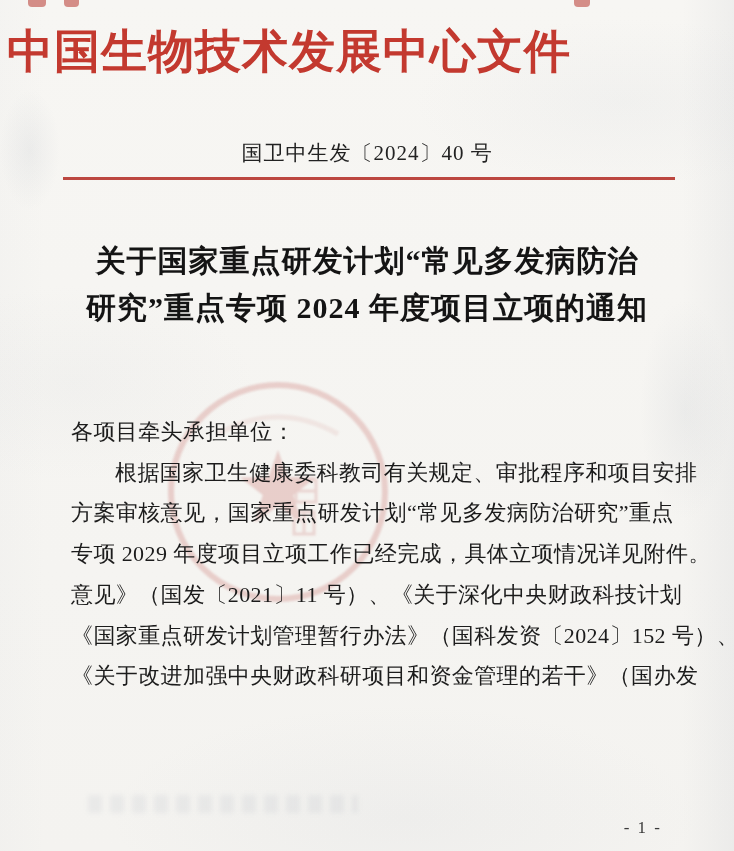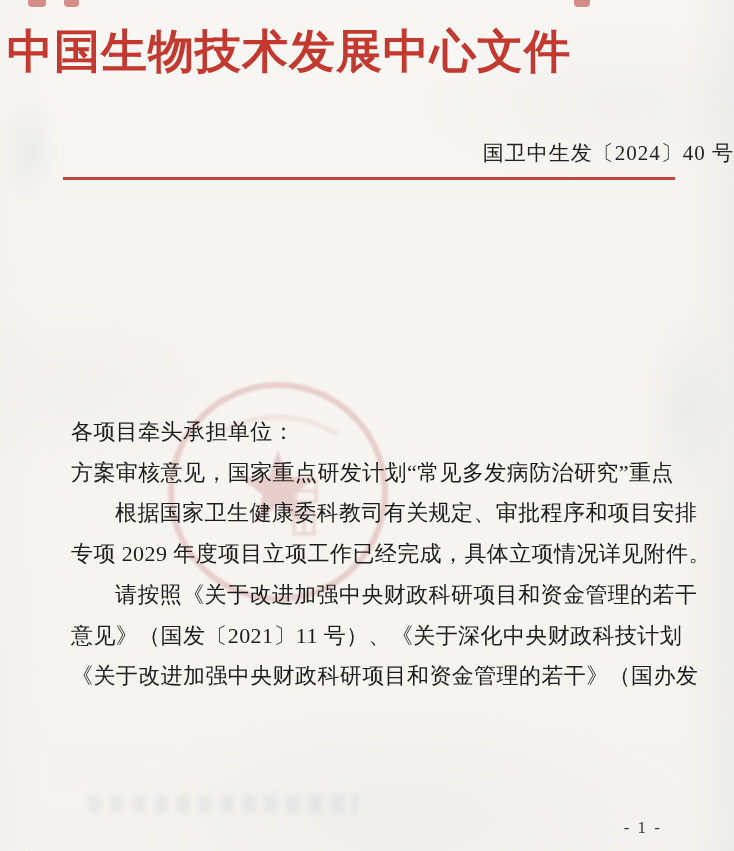--- a/index.html
+++ b/index.html
@@ -19,21 +19,21 @@
   }
   .letterhead{
     position:absolute;top:26px;left:7px;width:100%;
     text-align:left;
     font-size:46px;font-weight:900;
     letter-spacing:1px;
     line-height:52px;
   }
   .docnum{
     position:absolute;top:139px;left:0;width:100%;
-    text-align:right;
+    text-align:center;
     font-size:21px;letter-spacing:1px;
     color:#222;
   }
   .red-rule{
     position:absolute;top:177px;left:63px;width:612px;height:3px;
     border:0;margin:0;padding:0;
   }
   .doc-title{
     position:absolute;top:237px;left:0;width:100%;
     text-align:center;
@@ -86,43 +86,47 @@
   <div class="edge-mark mark-3" style="background: rgb(188, 71, 64);"></div>
   <div class="smudge" style="left:0;top:90px;width:60px;height:120px;"></div>
   <div class="smudge" style="left:640px;top:300px;width:90px;height:220px;"></div>
 
   <div class="letterhead" style="color: rgb(195, 57, 47);">中国生物技术发展中心文件</div>
 
   <div class="docnum">国卫中生发〔2024〕40 号</div>
 
   <hr class="red-rule" style="background: rgb(188, 71, 64);">
 
+  <div class="doc-title">
+    <div>关于国家重点研发计划“常见多发病防治</div>
+    <div>研究”重点专项 2024 年度项目立项的通知</div>
+  </div>
 
   <div class="seal">
     <svg width="240" height="240" viewBox="0 0 240 240">
       <circle cx="120" cy="120" r="107" fill="none" stroke="#c4615c" stroke-width="6"></circle>
       <polygon points="120,78 129.4,105.1 158,105.6 135.2,122.9 143.5,150.4 120,134 96.5,150.4 104.8,122.9 82,105.6 110.6,105.1" fill="#c4615c"></polygon>
 
       <g stroke="#c4615c" stroke-width="3" fill="none" opacity="0.8">
         <rect x="138" y="108" width="20" height="22"></rect>
         <line x1="138" y1="119" x2="158" y2="119"></line>
         <rect x="136" y="140" width="20" height="22"></rect>
         <line x1="146" y1="140" x2="146" y2="162"></line>
         <path d="M60,62 q60,-34 120,0" stroke-width="5" opacity="0.5"></path>
       </g>
     </svg>
   </div>
 
   <div class="body-text">
     <div class="body-line">各项目牵头承担单位：</div>
+    <div class="body-line indent">根据国家卫生健康委科教司有关规定、审批程序和项目安排</div>
     <div class="body-line">方案审核意见，国家重点研发计划“常见多发病防治研究”重点</div>
-    <div class="body-line indent">根据国家卫生健康委科教司有关规定、审批程序和项目安排</div>
     <div class="body-line">专项 2029 年度项目立项工作已经完成，具体立项情况详见附件。</div>
-    <div class="body-line indent">请按照《关于改进加强中央财政科研项目和资金管理的若干</div>
     <div class="body-line">意见》（国发〔2021〕11 号）、《关于深化中央财政科技计划</div>
+    <div class="body-line">《国家重点研发计划管理暂行办法》（国科发资〔2024〕152 号）、</div>
     <div class="body-line">《关于改进加强中央财政科研项目和资金管理的若干》（国办发</div>
   </div>
 
   <div class="ghost-text"></div>
 
   <div class="page-number">- 1 -</div>
 
 </div>
 
 </body></html>

